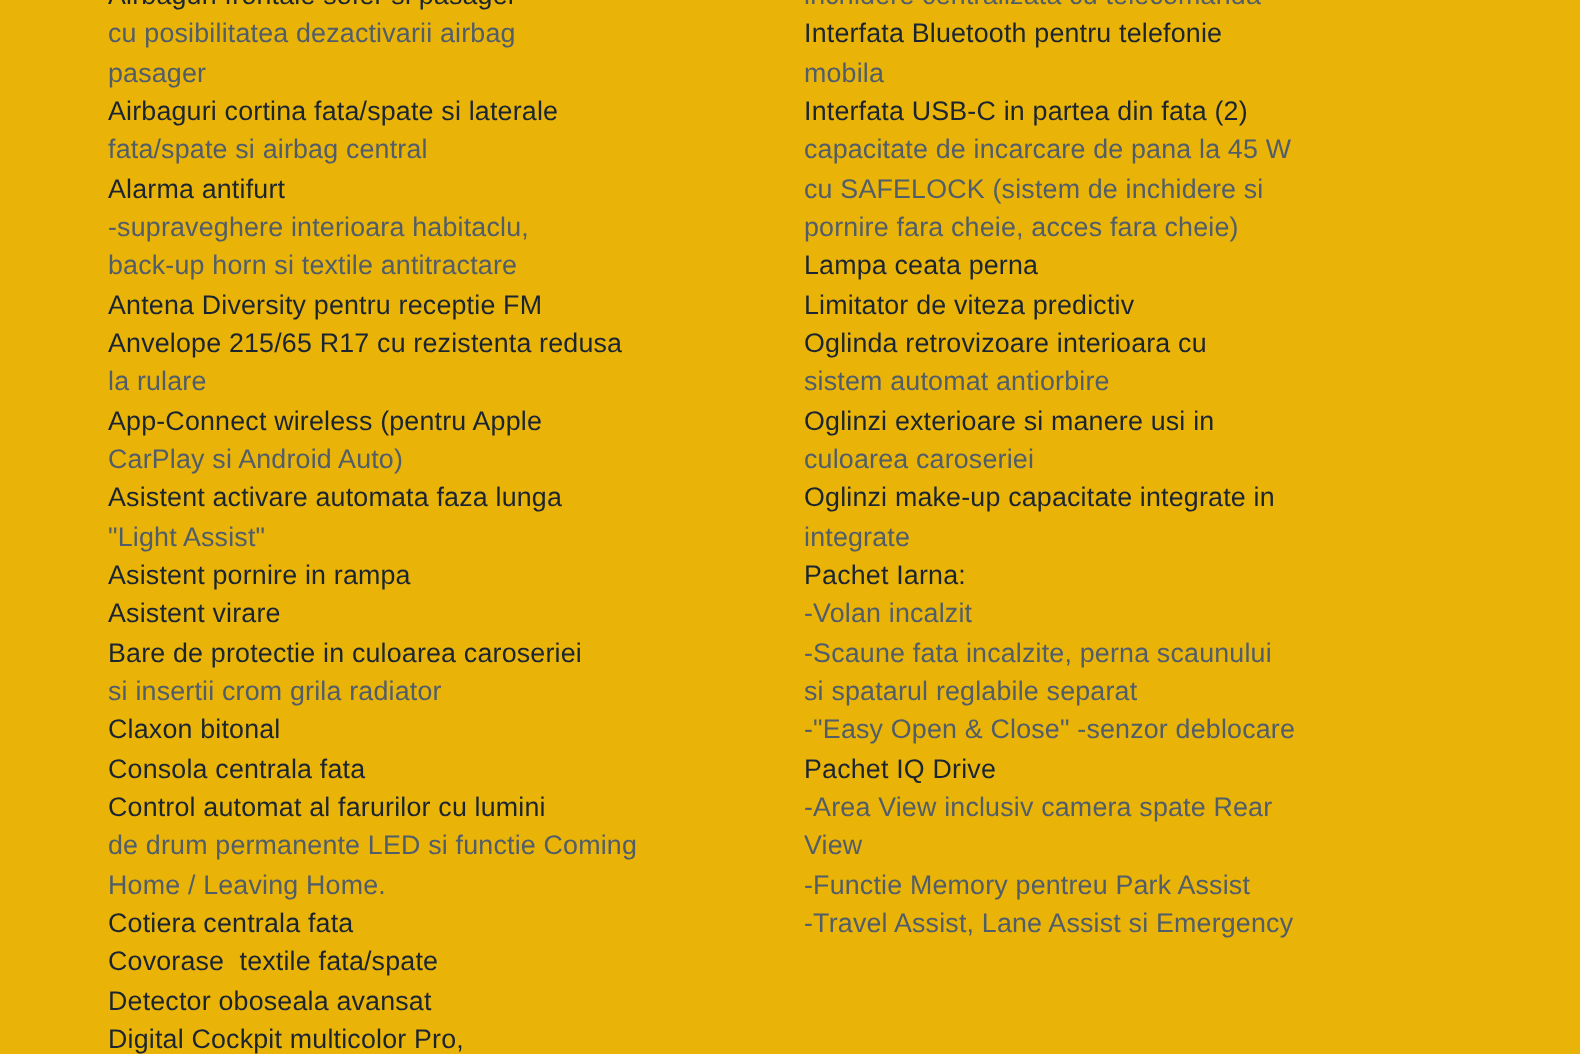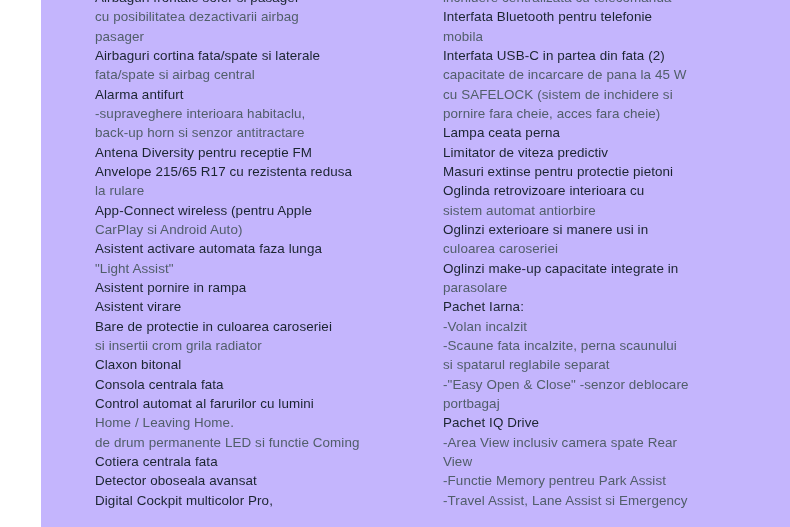--- a/index.html
+++ b/index.html
@@ -7,22 +7,21 @@
     width: 790px;
     height: 527px;
     background: #ffffff;
     overflow: hidden;
     position: relative;
     font-family: "Liberation Sans", "DejaVu Sans", sans-serif;
   }
   .spec-sheet {
     position: absolute;
     inset: 0;
-    background: #c4b5fd;
-    margin-left: 41px;
+    background: #eab308;
   }
   .column {
     position: absolute;
     top: -12px;
   }
   .column.left  { left: 54px;  width: 344px; }
   .column.right { left: 402px; width: 336px; }
   .line {
     height: 19.33px;
     line-height: 19.33px;
@@ -43,63 +42,62 @@
 
 <div class="spec-sheet">
   <div class="column left">
       <div class="line bold">Airbaguri frontale sofer si pasager</div>
       <div class="line">cu posibilitatea dezactivarii airbag</div>
       <div class="line">pasager</div>
       <div class="line bold">Airbaguri cortina fata/spate si laterale</div>
       <div class="line">fata/spate si airbag central</div>
       <div class="line bold">Alarma antifurt</div>
       <div class="line">-supraveghere interioara habitaclu,</div>
-      <div class="line">back-up horn si senzor antitractare</div>
+      <div class="line">back-up horn si textile antitractare</div>
       <div class="line bold">Antena Diversity pentru receptie FM</div>
       <div class="line bold">Anvelope 215/65 R17 cu rezistenta redusa</div>
       <div class="line">la rulare</div>
       <div class="line bold">App-Connect wireless (pentru Apple</div>
       <div class="line">CarPlay si Android Auto)</div>
       <div class="line bold">Asistent activare automata faza lunga</div>
       <div class="line">"Light Assist"</div>
       <div class="line bold">Asistent pornire in rampa</div>
       <div class="line bold">Asistent virare</div>
       <div class="line bold">Bare de protectie in culoarea caroseriei</div>
       <div class="line">si insertii crom grila radiator</div>
       <div class="line bold">Claxon bitonal</div>
       <div class="line bold">Consola centrala fata</div>
       <div class="line bold">Control automat al farurilor cu lumini</div>
+      <div class="line">de drum permanente LED si functie Coming</div>
       <div class="line">Home / Leaving Home.</div>
-      <div class="line">de drum permanente LED si functie Coming</div>
       <div class="line bold">Cotiera centrala fata</div>
+      <div class="line bold">Covorase  textile fata/spate</div>
       <div class="line bold">Detector oboseala avansat</div>
       <div class="line bold">Digital Cockpit multicolor Pro,</div>
     </div>
   <div class="column right">
       <div class="line">inchidere centralizata cu telecomanda</div>
       <div class="line bold">Interfata Bluetooth pentru telefonie</div>
       <div class="line">mobila</div>
       <div class="line bold">Interfata USB-C in partea din fata (2)</div>
       <div class="line">capacitate de incarcare de pana la 45 W</div>
       <div class="line">cu SAFELOCK (sistem de inchidere si</div>
       <div class="line">pornire fara cheie, acces fara cheie)</div>
       <div class="line bold">Lampa ceata perna</div>
       <div class="line bold">Limitator de viteza predictiv</div>
-      <div class="line bold">Masuri extinse pentru protectie pietoni</div>
       <div class="line bold">Oglinda retrovizoare interioara cu</div>
       <div class="line">sistem automat antiorbire</div>
       <div class="line bold">Oglinzi exterioare si manere usi in</div>
       <div class="line">culoarea caroseriei</div>
       <div class="line bold">Oglinzi make-up capacitate integrate in</div>
-      <div class="line">parasolare</div>
+      <div class="line">integrate</div>
       <div class="line bold">Pachet Iarna:</div>
       <div class="line">-Volan incalzit</div>
       <div class="line">-Scaune fata incalzite, perna scaunului</div>
       <div class="line">si spatarul reglabile separat</div>
       <div class="line">-"Easy Open &amp; Close" -senzor deblocare</div>
-      <div class="line">portbagaj</div>
       <div class="line bold">Pachet IQ Drive</div>
       <div class="line">-Area View inclusiv camera spate Rear</div>
       <div class="line">View</div>
       <div class="line">-Functie Memory pentreu Park Assist</div>
       <div class="line">-Travel Assist, Lane Assist si Emergency</div>
     </div>
 </div>
 
 </body></html>

